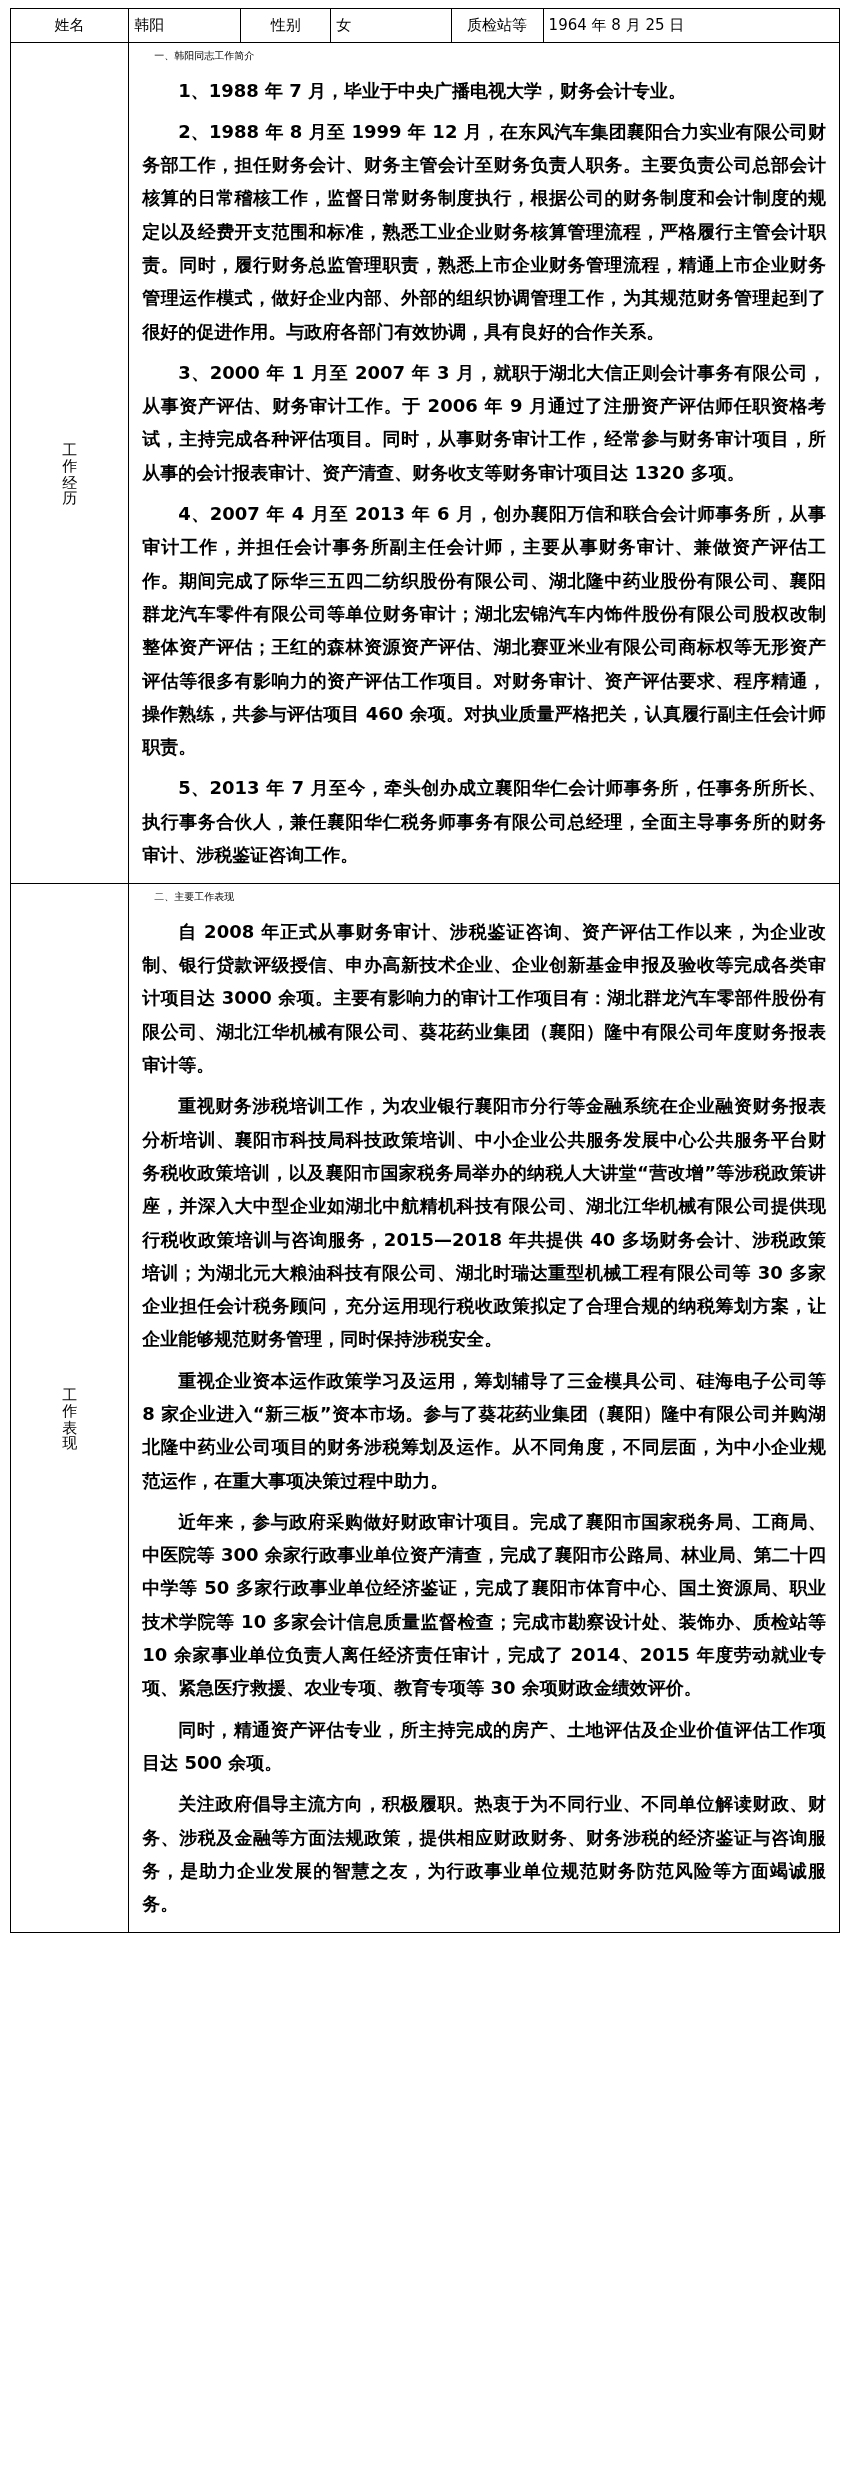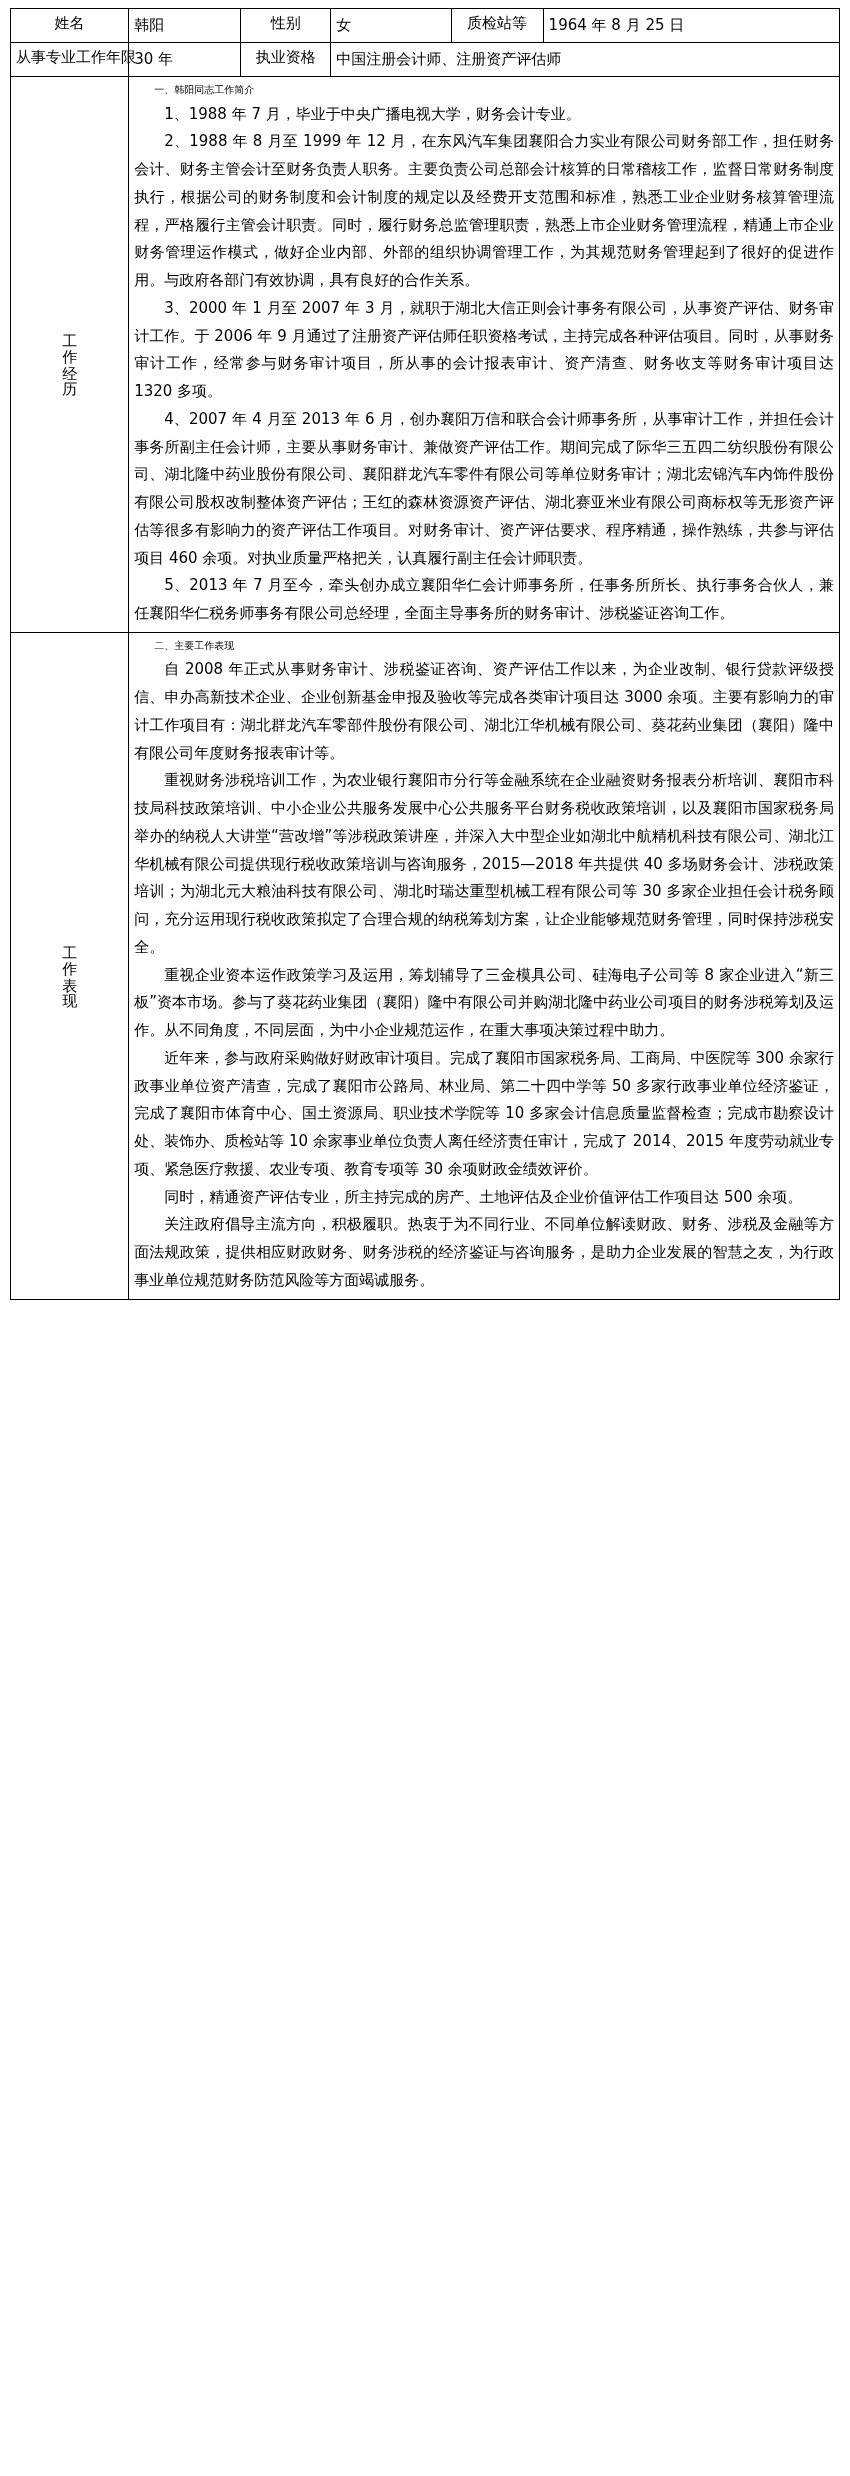--- a/index.html
+++ b/index.html
@@ -25,21 +25,20 @@
   table.form td {
     border: 1px solid #000000;
     vertical-align: middle;
     padding: 4px 5px;
     font-size: 15px;
     line-height: 1.5;
   }
   .lbl {
     text-align: center;
     white-space: nowrap;
-    font-family: Liberation Mono, monospace;
   }
   .val {
     text-align: left;
   }
   .rowh {
     height: 34px;
   }
   
   .vlabel {
     width: 34px;
@@ -60,26 +59,27 @@
     vertical-align: top;
     padding: 8px 12px 10px 12px;
   }
   .sect-title {
     font-size: 10px;
     line-height: 1.85;
     text-indent: 2em;
     margin: 0 0 1px 0;
   }
   p.para {
-    font-size: 15px;
+    font-size: 18px;
     line-height: 1.85;
     text-indent: 2em;
-    margin: 0;
+    margin: 8px;
     text-align: justify;
     text-justify: inter-ideograph;
+    font-weight: bold;
   }
 </style>
 </head>
 <body>
 
 <div class="page">
 
   <table class="form">
     <colgroup>
       <col style="width:118px">
@@ -94,26 +94,20 @@
       <tr class="rowh">
         <td class="lbl">姓名</td>
         <td class="val">韩阳</td>
         <td class="lbl">性别</td>
         <td class="val">女</td>
         <td class="lbl">质检站等</td>
         <td class="val">1964 年 8 月 25 日</td>
       </tr>
 
 
-      <tr class="rowh">
-        <td class="lbl">从事专业工作年限</td>
-        <td class="val">30 年</td>
-        <td class="lbl">执业资格</td>
-        <td class="val" colspan="3">中国注册会计师、注册资产评估师</td>
-      </tr>
 
       <tr>
         <td class="vlabel">
           <span class="vtext">工作经历</span>
         </td>
         <td class="body-cell" colspan="5">
           <p class="sect-title">一、韩阳同志工作简介</p>
           <p class="para">1、1988 年 7 月，毕业于中央广播电视大学，财务会计专业。</p>
           <p class="para">2、1988 年 8 月至 1999 年 12 月，在东风汽车集团襄阳合力实业有限公司财务部工作，担任财务会计、财务主管会计至财务负责人职务。主要负责公司总部会计核算的日常稽核工作，监督日常财务制度执行，根据公司的财务制度和会计制度的规定以及经费开支范围和标准，熟悉工业企业财务核算管理流程，严格履行主管会计职责。同时，履行财务总监管理职责，熟悉上市企业财务管理流程，精通上市企业财务管理运作模式，做好企业内部、外部的组织协调管理工作，为其规范财务管理起到了很好的促进作用。与政府各部门有效协调，具有良好的合作关系。</p>
           <p class="para">3、2000 年 1 月至 2007 年 3 月，就职于湖北大信正则会计事务有限公司，从事资产评估、财务审计工作。于 2006 年 9 月通过了注册资产评估师任职资格考试，主持完成各种评估项目。同时，从事财务审计工作，经常参与财务审计项目，所从事的会计报表审计、资产清查、财务收支等财务审计项目达 1320 多项。</p>

